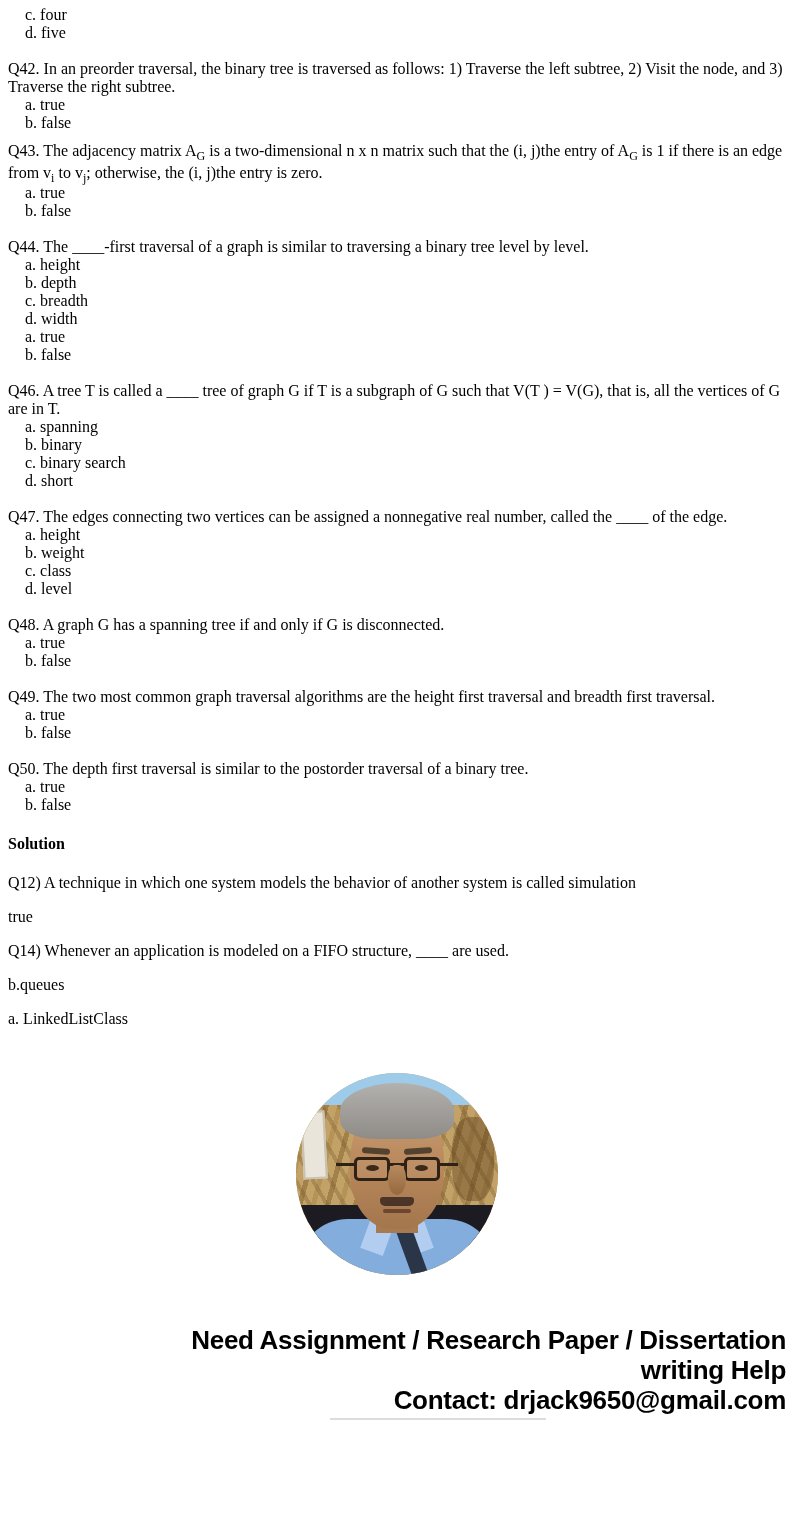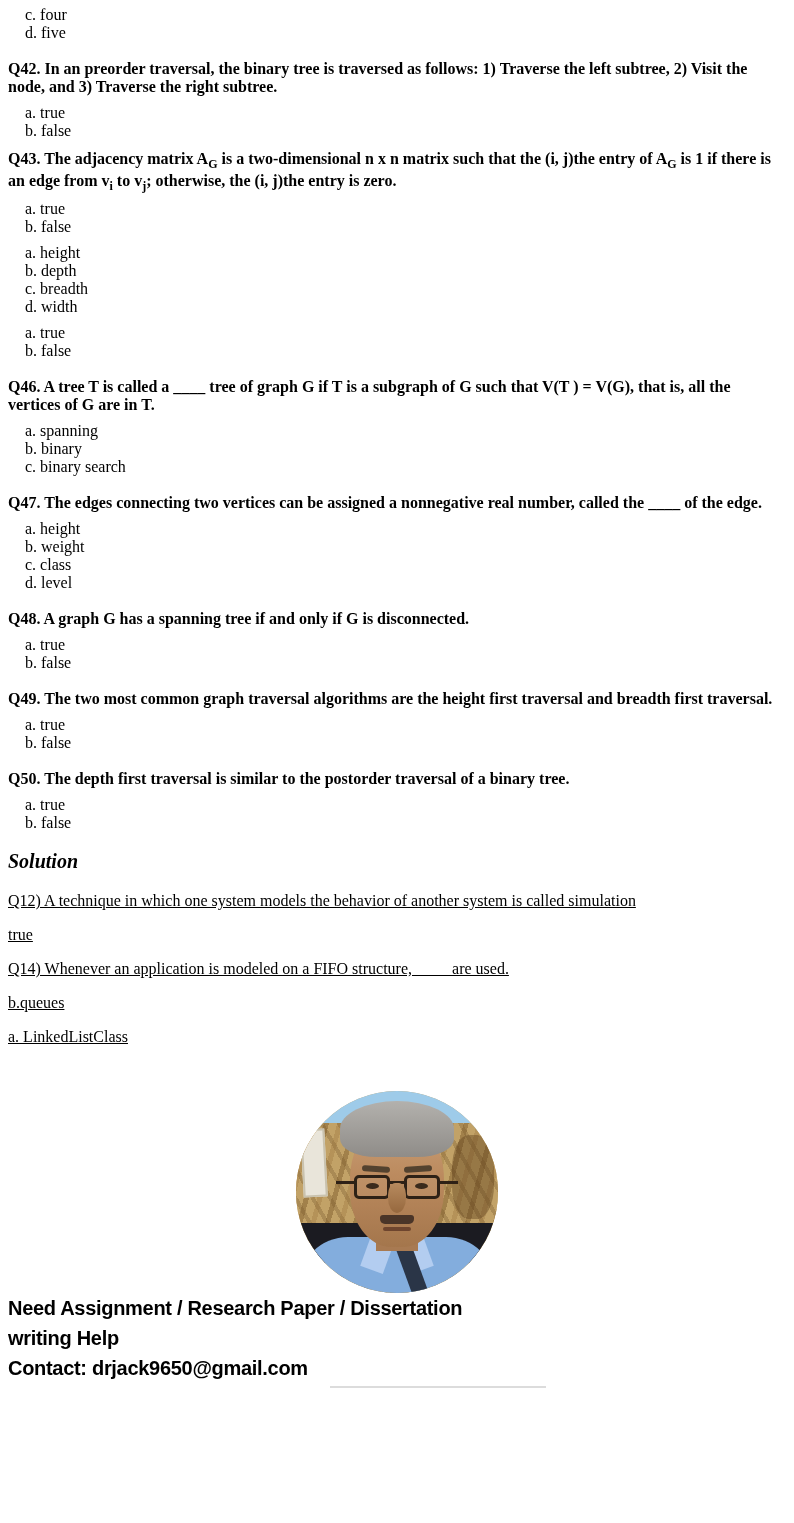--- a/index.html
+++ b/index.html
@@ -5,38 +5,37 @@
   * { box-sizing: border-box; }
   html, body { background: #ffffff; }
   body {
     margin: 8px;
     width: 778px;
     font-family: "Liberation Serif", serif;
     font-size: 16px;
     line-height: 18px;
     color: #000000;
   }
-  .options { padding-left: 17px; margin-top: 8px; }
+  .options { padding-left: 17px; }
   .opt { line-height: 18px; white-space: pre; }
   .clip-first { margin-top: -20px; }
   .qtitle {
-    font-weight: bold;
+    font-weight: normal;
     margin: 18px 0 0 0;
   }
   .qtitle.rich { line-height: 22px; margin-top: 8px; }
   sub { font-size: 12px; line-height: 0; }
   h2.solution-heading {
     font-family: "Liberation Serif", serif;
-    font-size: 20px;
+    font-size: 16px;
     line-height: 23px;
     font-weight: bold;
     margin: 18px 0 19px 0;
-    font-style: italic;
-  }
-  p.sol { margin: 16px 0; text-decoration: underline; }
+  }
+  p.sol { margin: 16px 0; }
 
   
   .photo {
     position: relative;
     width: 202px; height: 202px;
     margin: 45px auto 0 auto;
     border-radius: 50%;
     overflow: hidden;
     background: #c2a267;
   }
@@ -67,24 +66,25 @@
   .ph-lens-r { left:108px; top:84px; width:36px; height:24px; border:3px solid #2e2116; border-radius:5px; background:rgba(255,240,225,.07); }
   .ph-bridge { left:94px; top:90px; width:14px; height:3px; background:#2e2116; }
   .ph-eye-l { left:70px; top:92px; width:13px; height:6px; background:#3a2a1c; border-radius:50%; }
   .ph-eye-r { left:119px; top:92px; width:13px; height:6px; background:#3a2a1c; border-radius:50%; }
   .ph-nose { left:92px; top:92px; width:18px; height:30px; background:linear-gradient(#b78a5e, #96683e); border-radius:40% 40% 50% 50%; }
   .ph-mustache { left:84px; top:124px; width:34px; height:9px; background:#4a3528; border-radius:3px 3px 5px 5px; }
   .ph-mouth { left:87px; top:136px; width:28px; height:4px; background:#6e452e; border-radius:2px; }
 
   
   footer {
-    text-align: left;
+    margin-top: 50px;
+    text-align: right;
     font-family: "Liberation Sans", sans-serif;
     font-weight: bold;
-    font-size: 20px;
+    font-size: 26px;
   }
   .fline { line-height: 30px; letter-spacing: -0.3px; }
   .faint-line { height: 2px; width: 216px; background: #dcdcdc; margin: 3px auto 0 auto; transform: translateX(41px); }
 </style>
 </head>
 <body>
 
 <div>
 
   <div class="options clip-first">
@@ -103,20 +103,21 @@
 
   <section>
     <div class="qtitle rich">Q43. The adjacency matrix A<sub>G</sub> is a two-dimensional n x n matrix such that the (i, j)the entry of A<sub>G</sub> is 1 if there is an edge from v<sub>i</sub> to v<sub>j</sub>; otherwise, the (i, j)the entry is zero.</div>
     <div class="options">
       <div class="opt">a. true</div>
       <div class="opt">b. false</div>
     </div>
   </section>
 
   <section>
+    <div class="qtitle">Q44. The ____-first traversal of a graph is similar to traversing a binary tree level by level.</div>
     <div class="options">
       <div class="opt">a. height</div>
       <div class="opt">b. depth</div>
       <div class="opt">c. breadth</div>
       <div class="opt">d. width</div>
     </div>
   </section>
 
   <section>
     <div class="options">
@@ -124,20 +125,21 @@
       <div class="opt">b. false</div>
     </div>
   </section>
 
   <section>
     <div class="qtitle">Q46. A tree T is called a ____ tree of graph G if T is a subgraph of G such that V(T ) = V(G), that is, all the vertices of G are in T.</div>
     <div class="options">
       <div class="opt">a. spanning</div>
       <div class="opt">b. binary</div>
       <div class="opt">c. binary search</div>
+      <div class="opt">d. short</div>
     </div>
   </section>
 
   <section>
     <div class="qtitle">Q47. The edges connecting two vertices can be assigned a nonnegative real number, called the ____ of the edge.</div>
     <div class="options">
       <div class="opt">a. height</div>
       <div class="opt">b. weight</div>
       <div class="opt">c. class</div>
       <div class="opt">d. level</div>

